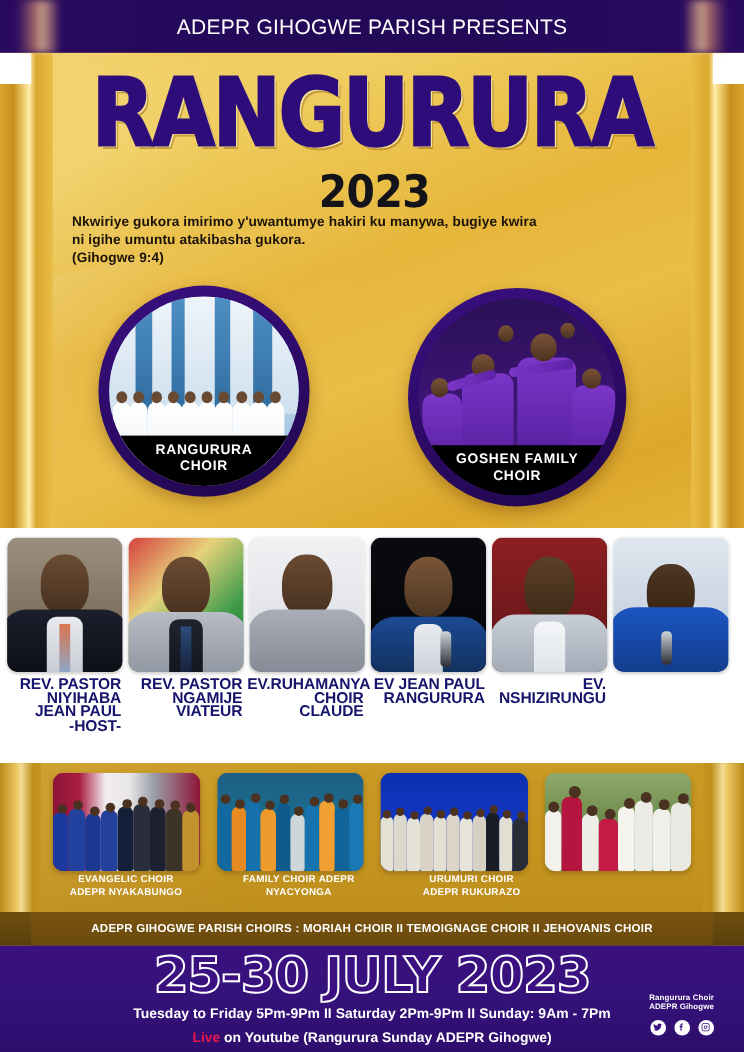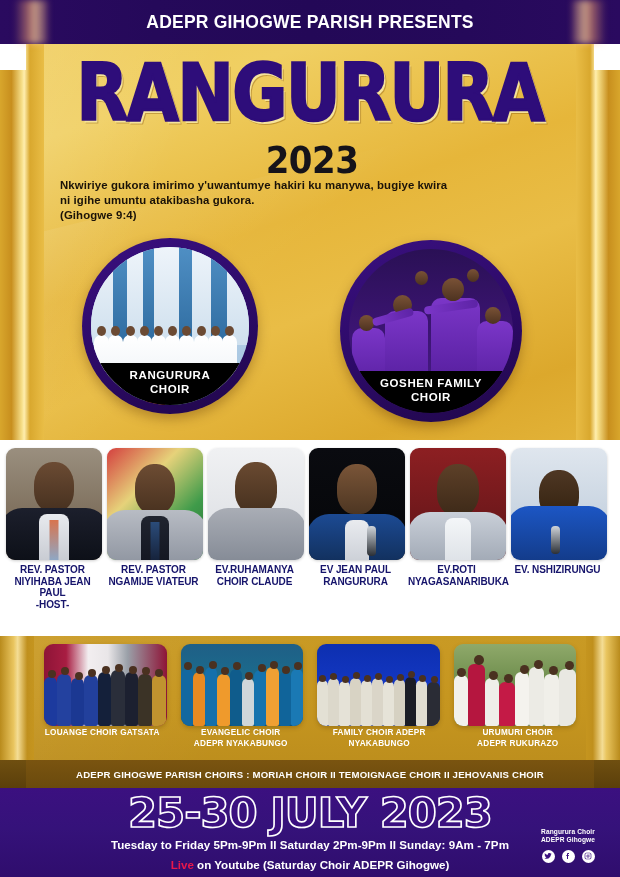--- a/index.html
+++ b/index.html
@@ -31,22 +31,22 @@
     position:absolute; right:14px; top:0; width:34px; height:44px;
     background:linear-gradient(270deg, rgba(255,190,120,0) 0%, rgba(255,170,110,.55) 45%, rgba(255,210,150,.75) 60%, rgba(255,170,110,.2) 100%);
     filter:blur(3px);
   }
   .presents {
     position:relative; z-index:3;
     text-align:center; line-height:44px;
     color:#ffffff; font-size:17.5px; letter-spacing:.2px;
     white-space:nowrap;
   }
-  .presents .b { font-weight:bold; }
-  .presents .l { font-weight:bold;text-align:right; }
+  .presents .b { font-weight:normal; }
+  .presents .l { font-weight:normal;text-align:right; }
 
   
   .goldbody {
     position:absolute; left:0; top:44px; width:620px; height:396px;
     background:
       linear-gradient(115deg, rgba(255,255,255,.16) 0%, rgba(255,255,255,0) 28%),
       linear-gradient(160deg,#efcb58 0%,#f0cf62 18%,#e6b63a 45%,#e9bd46 62%,#dca82c 85%,#e3b43a 100%);
     z-index:5;
   }
   .goldbody .diag {
@@ -191,22 +191,22 @@
     position:absolute; left:0; top:440px; width:620px; height:196px;
     background:#ffffff; z-index:14;
   }
   .spRow { position:absolute; left:6px; top:8px; width:608px; height:112px; display:flex; gap:5px; }
   .spCard {
     width:96px; height:112px; border-radius:9px; overflow:hidden;
     position:relative; box-shadow:0 1px 3px rgba(0,0,0,.2);
   }
   .spNames { position:absolute; left:4px; top:124px; width:612px; height:62px; display:flex; gap:4px; }
   .spName {
-    width:97px; text-align:center;
-    color:#16146b; font-weight:bold; font-size:10px; line-height:11.6px;
+    width:97px; text-align:right;
+    color:#16146b; font-weight:bold; font-size:13px; line-height:11.6px;
     letter-spacing:-.1px;
   }
 
   
   .pz { position:absolute; inset:0; }
   .pz .bg { position:absolute; inset:0; }
   .pz .face {
     position:absolute; left:50%; transform:translateX(-50%);
     border-radius:46% 46% 42% 42%;
   }
@@ -475,24 +475,20 @@
         <span>REV. PASTOR</span><br>
         <span>NGAMIJE VIATEUR</span>
       </div>
       <div class="spName">
         <span>EV.RUHAMANYA</span><br>
         <span>CHOIR CLAUDE</span>
       </div>
       <div class="spName">
         <span>EV JEAN PAUL</span><br>
         <span>RANGURURA</span>
-      </div>
-      <div class="spName">
-        <span>EV.ROTI</span><br>
-        <span>NYAGASANARIBUKA</span>
       </div>
       <div class="spName">
         <span>EV. NSHIZIRUNGU</span>
       </div>
     </div>
   </div>
 
   <div class="gallery">
     <div class="gdiag"></div>
     <div class="gEdgeL"></div>
@@ -593,48 +589,45 @@
             <div class="h" style="left:78%;bottom:62%;width:9px;height:9px"></div>
           <div class="p" style="left:86%;width:14%;height:70%;background:#e9e8e2"></div>
             <div class="h" style="left:91%;bottom:68%;width:9px;height:9px"></div>
         </div>
       </div>
 
     </div>
 
     <div class="gLabels">
       <div class="gLabel">
-        <span>LOUANGE CHOIR GATSATA</span>
-      </div>
-      <div class="gLabel">
         <span>EVANGELIC CHOIR</span><br>
         <span>ADEPR NYAKABUNGO</span>
       </div>
       <div class="gLabel">
         <span>FAMILY CHOIR ADEPR</span><br>
-        <span>NYAKABUNGO</span>
+        <span>NYACYONGA</span>
       </div>
       <div class="gLabel">
         <span>URUMURI CHOIR</span><br>
         <span>ADEPR RUKURAZO</span>
       </div>
     </div>
   </div>
 
   <div class="strip">
     <div class="stripInner">
       <span class="stripText">ADEPR GIHOGWE PARISH CHOIRS : MORIAH CHOIR II TEMOIGNAGE CHOIR II JEHOVANIS CHOIR</span>
     </div>
   </div>
 
   <div class="footer">
     <div class="dates">25-30 JULY 2023</div>
     <div class="times">Tuesday to Friday 5Pm-9Pm  II Saturday 2Pm-9Pm  II Sunday: 9Am - 7Pm</div>
     <div class="live">
-      <span class="red">Live</span><span> on Youtube (Saturday Choir ADEPR Gihogwe)</span>
+      <span class="red">Live</span><span> on Youtube (Rangurura Sunday ADEPR Gihogwe)</span>
     </div>
     <div class="brandBox">
       <div class="brandLine">Rangurura Choir</div>
       <div class="brandLine">ADEPR Gihogwe</div>
       <div class="socials">
         <span class="sIcon">
           <svg viewBox="0 0 24 24">
               <path d="M23 5a9 9 0 0 1-2.6.7 4.5 4.5 0 0 0 2-2.5 9 9 0 0 1-2.9 1.1 4.5 4.5 0 0 0-7.7 4.1A12.8 12.8 0 0 1 2.5 3.7a4.5 4.5 0 0 0 1.4 6 4.4 4.4 0 0 1-2-.6 4.5 4.5 0 0 0 3.6 4.4 4.5 4.5 0 0 1-2 .1 4.5 4.5 0 0 0 4.2 3.1A9 9 0 0 1 1 18.6a12.8 12.8 0 0 0 6.9 2c8.3 0 12.8-6.9 12.8-12.8v-.6A9.2 9.2 0 0 0 23 5z"></path>
             </svg>
         </span>

